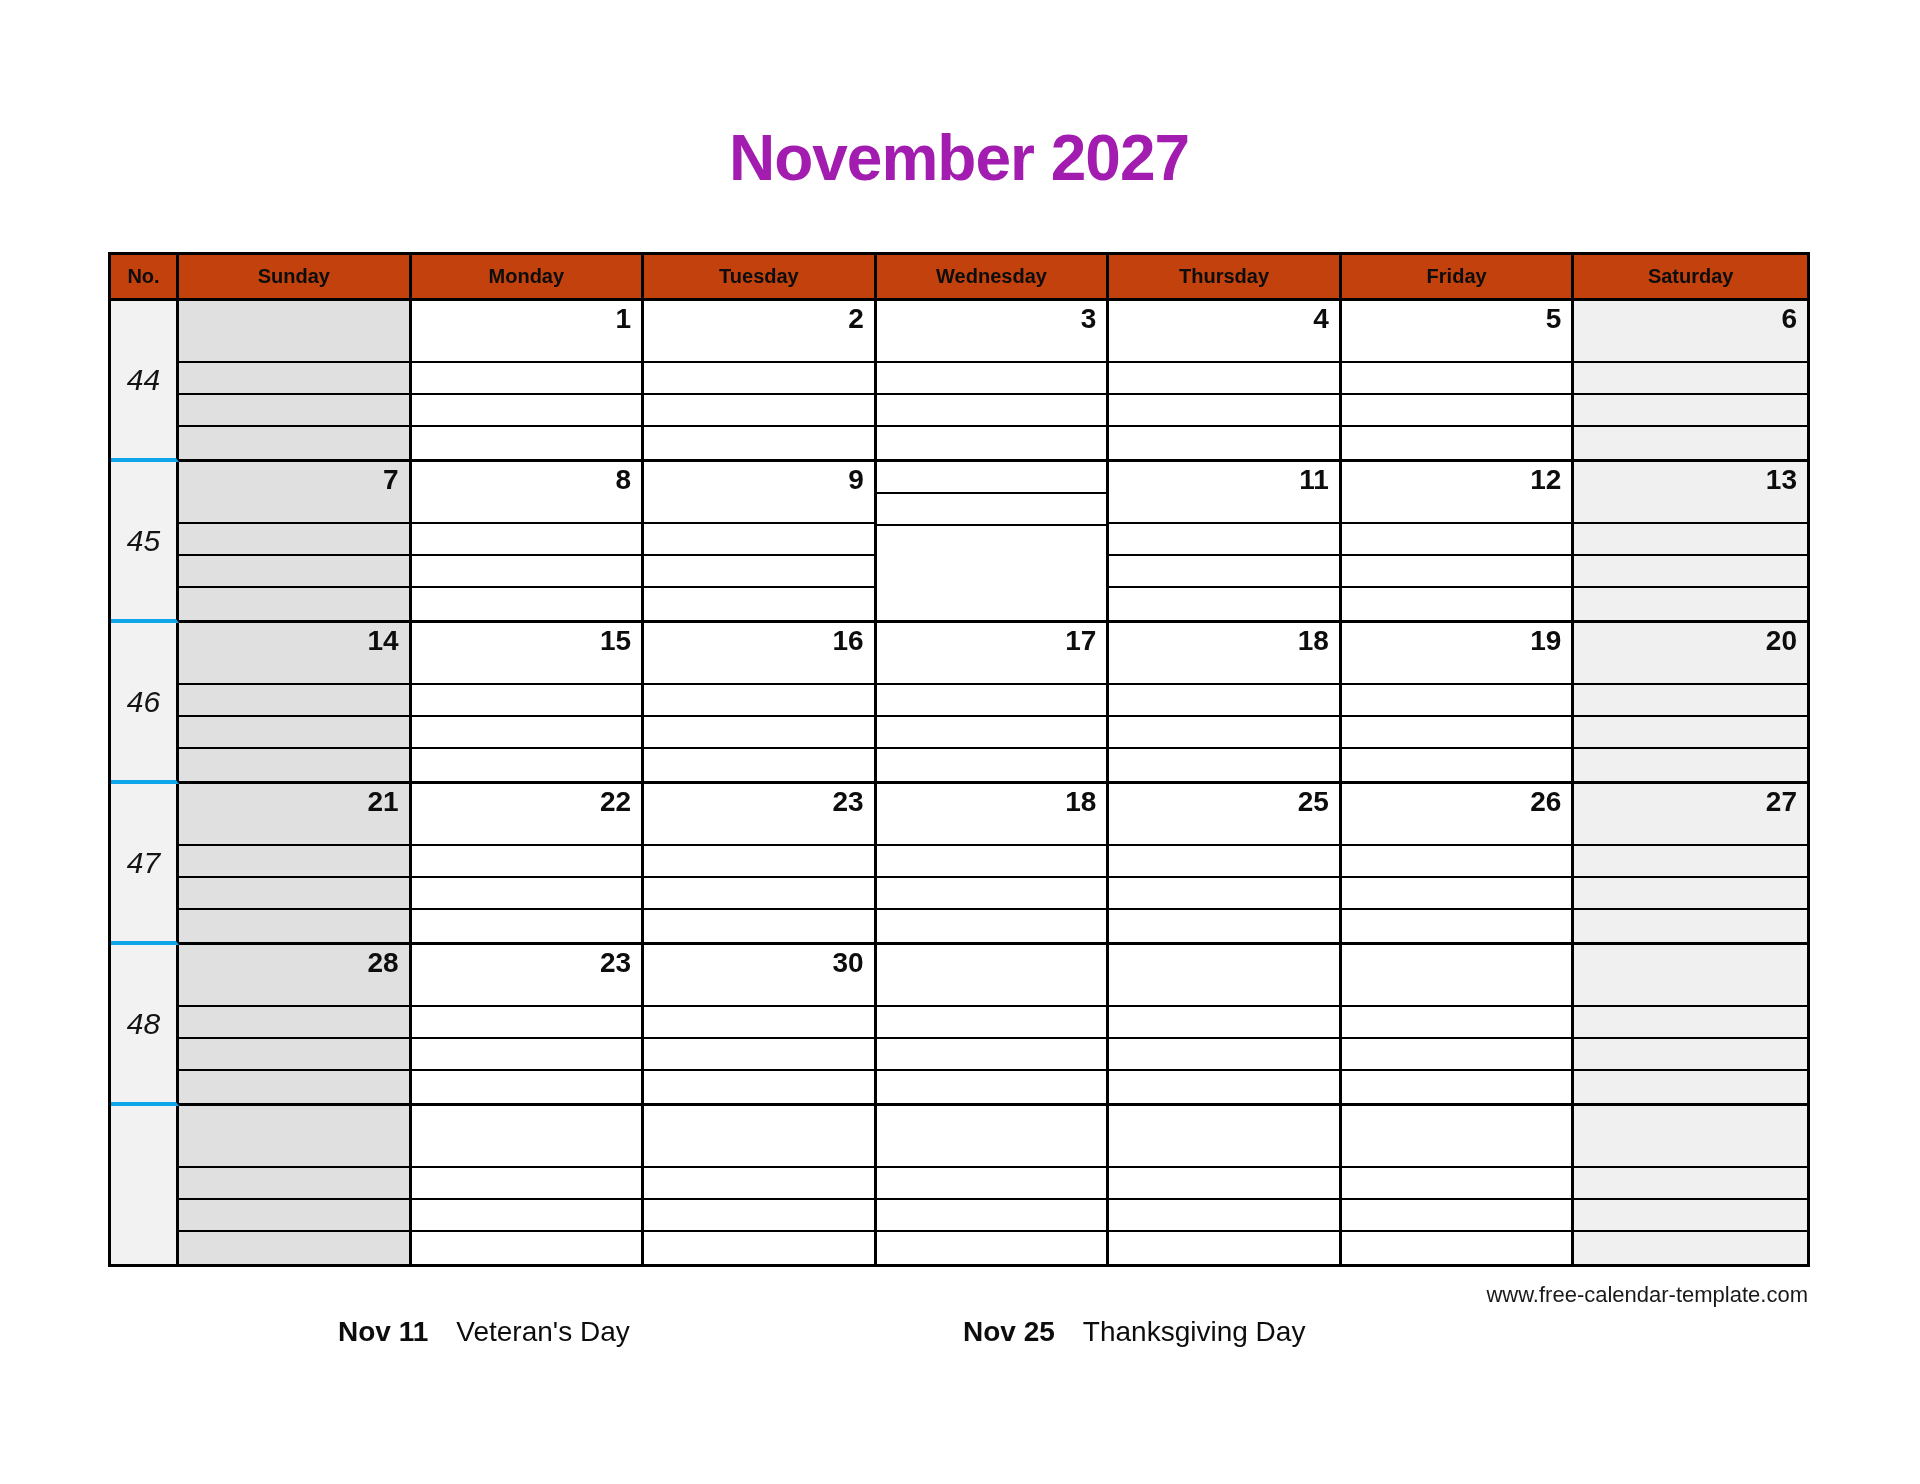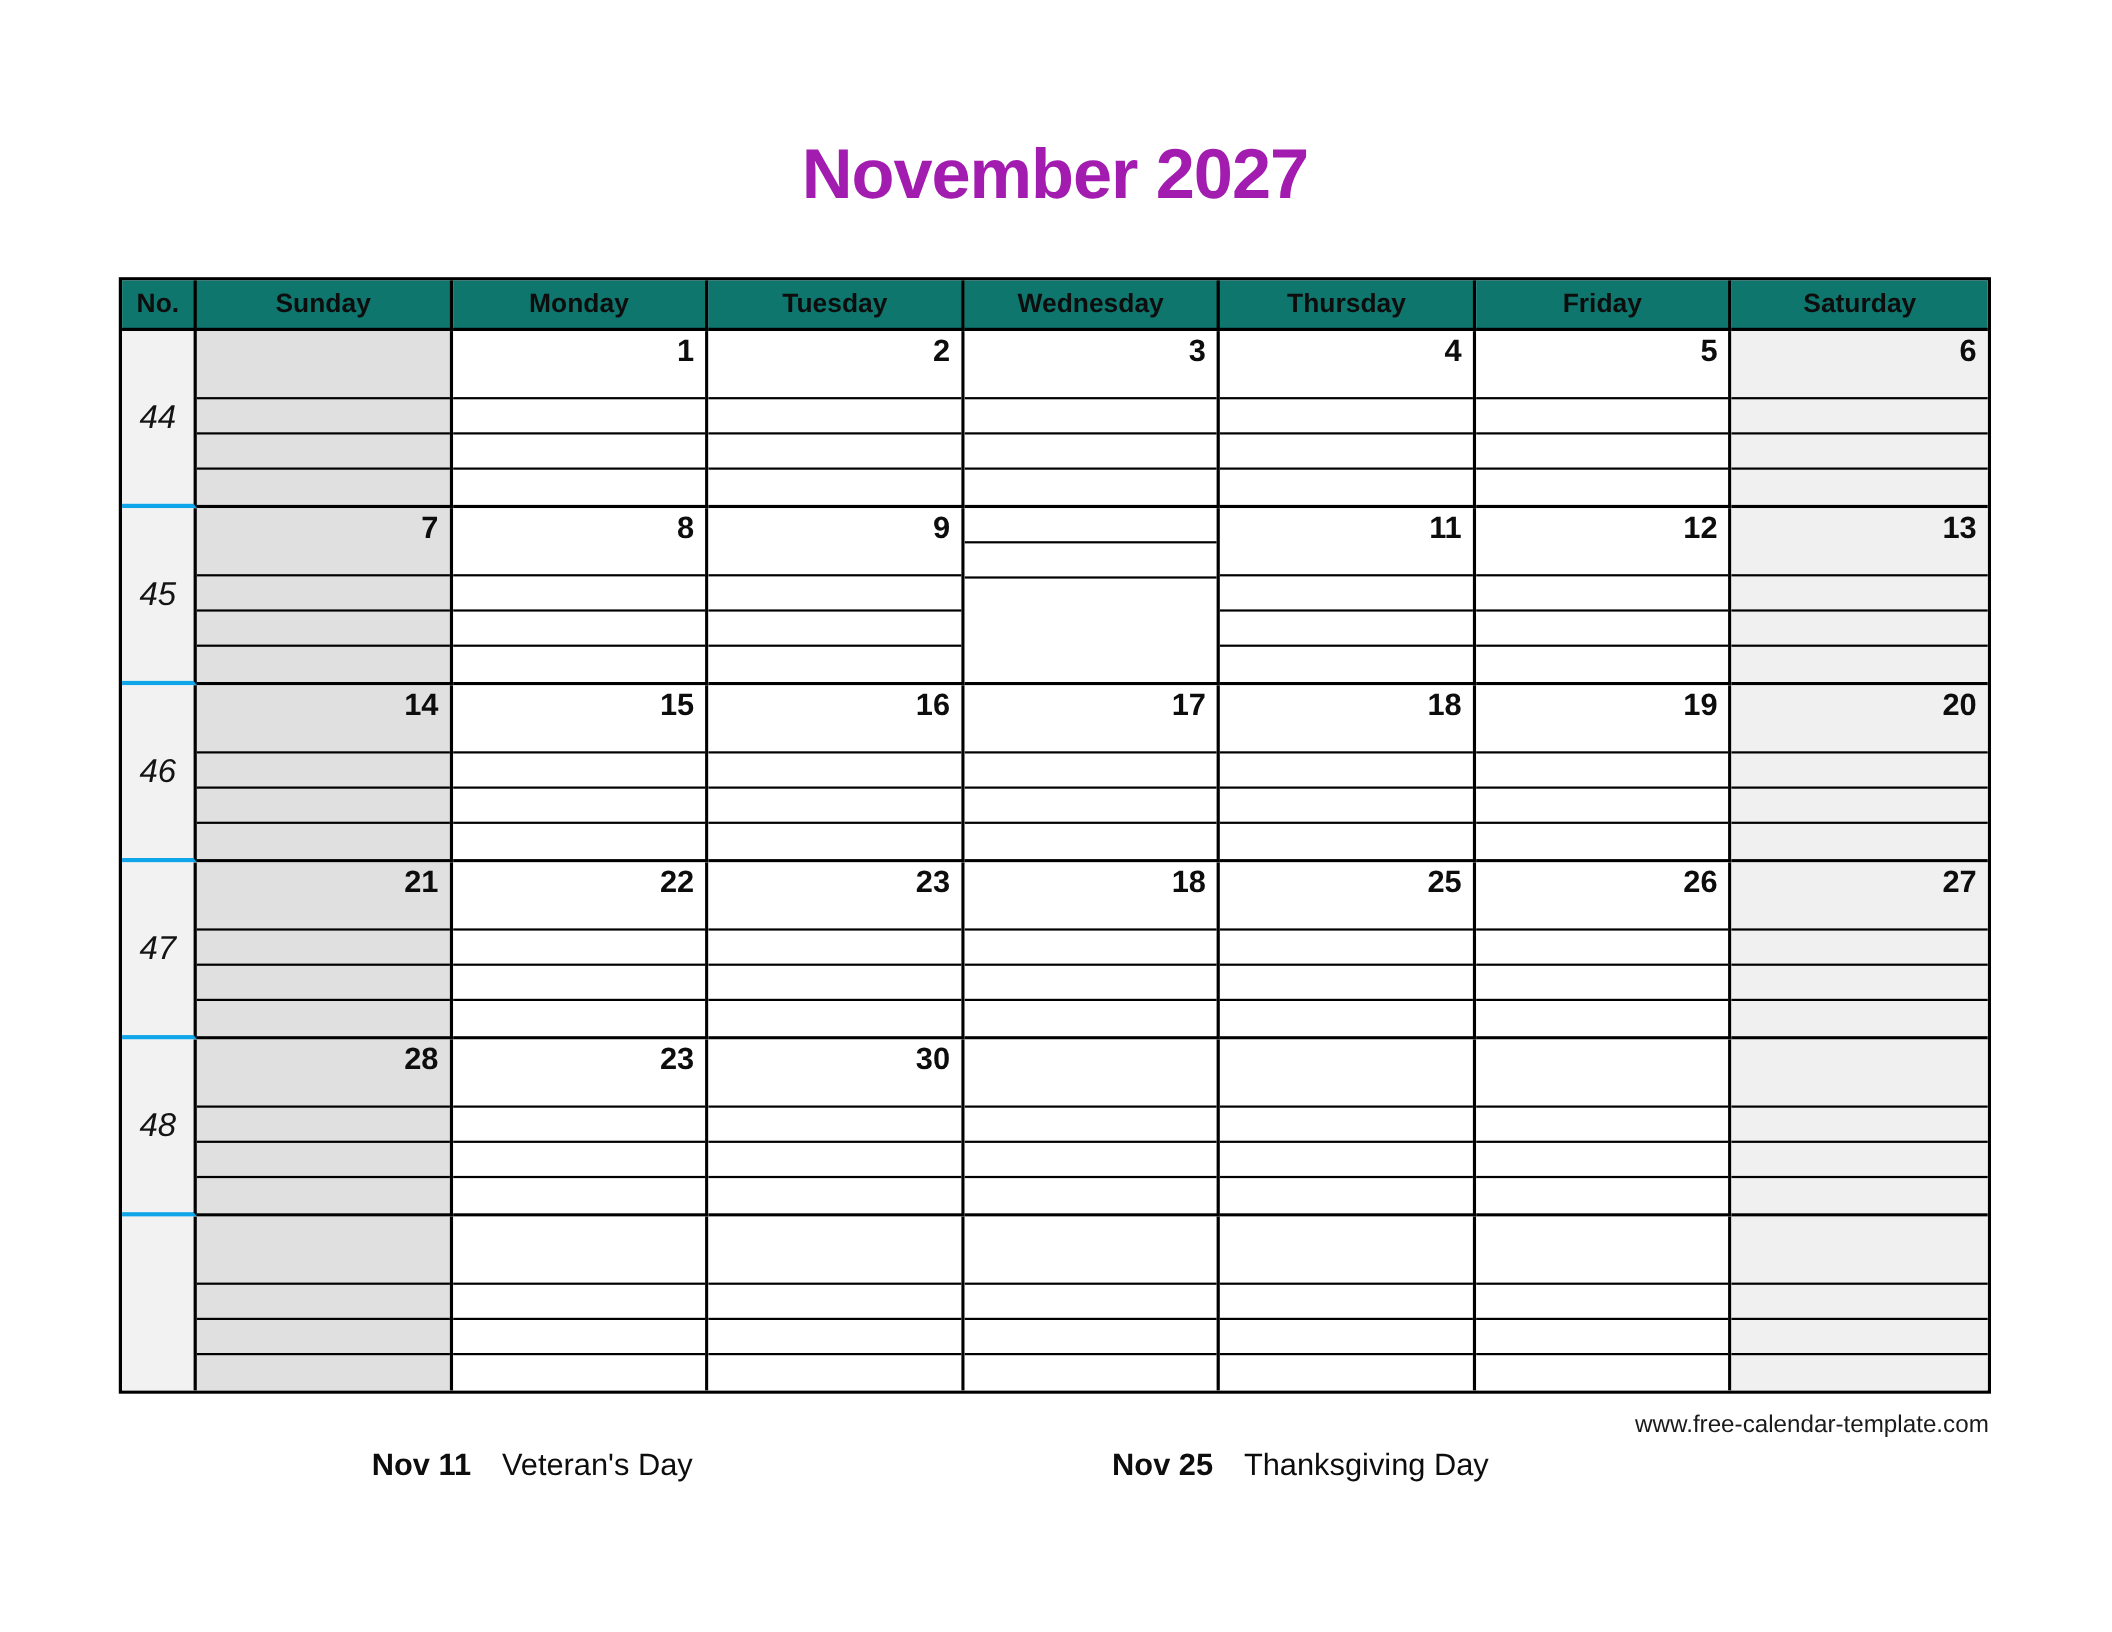--- a/index.html
+++ b/index.html
@@ -43,28 +43,28 @@
     background: #ffffff;
   }
   .header-row {
     display: grid;
     grid-template-columns: 68px repeat(7, 1fr);
     height: 46px;
   }
   .hc {
     box-sizing: border-box;
     height: 100%;
-    background: #0f766e;
+    background: #c2410c;
     border-right: 3px solid #000000;
     border-bottom: 3px solid #000000;
     display: flex;
     align-items: center;
     justify-content: center;
     font-weight: bold;
-    font-size: 24px;
+    font-size: 20px;
     white-space: nowrap;
   }
   .hc.last { border-right: none; }
 
   .week-row {
     display: grid;
     grid-template-columns: 68px repeat(7, 1fr);
   }
   .nc {
     box-sizing: border-box;
@@ -124,21 +124,21 @@
     position: absolute;
     top: 1316px;
     display: inline-flex;
     column-gap: 28px;
     align-items: baseline;
     font-size: 28px;
     white-space: nowrap;
   }
   .holiday .hdate { font-weight: bold; }
   .holiday.h1 { left: 338px; align-items: center; }
-  .holiday.h2 { left: 1011px; }
+  .holiday.h2 { left: 963px; }
 </style>
 </head>
 <body>
 
 <div class="page">
 
   <div class="page-title">November 2027</div>
 
   <div class="cal-table">
 

